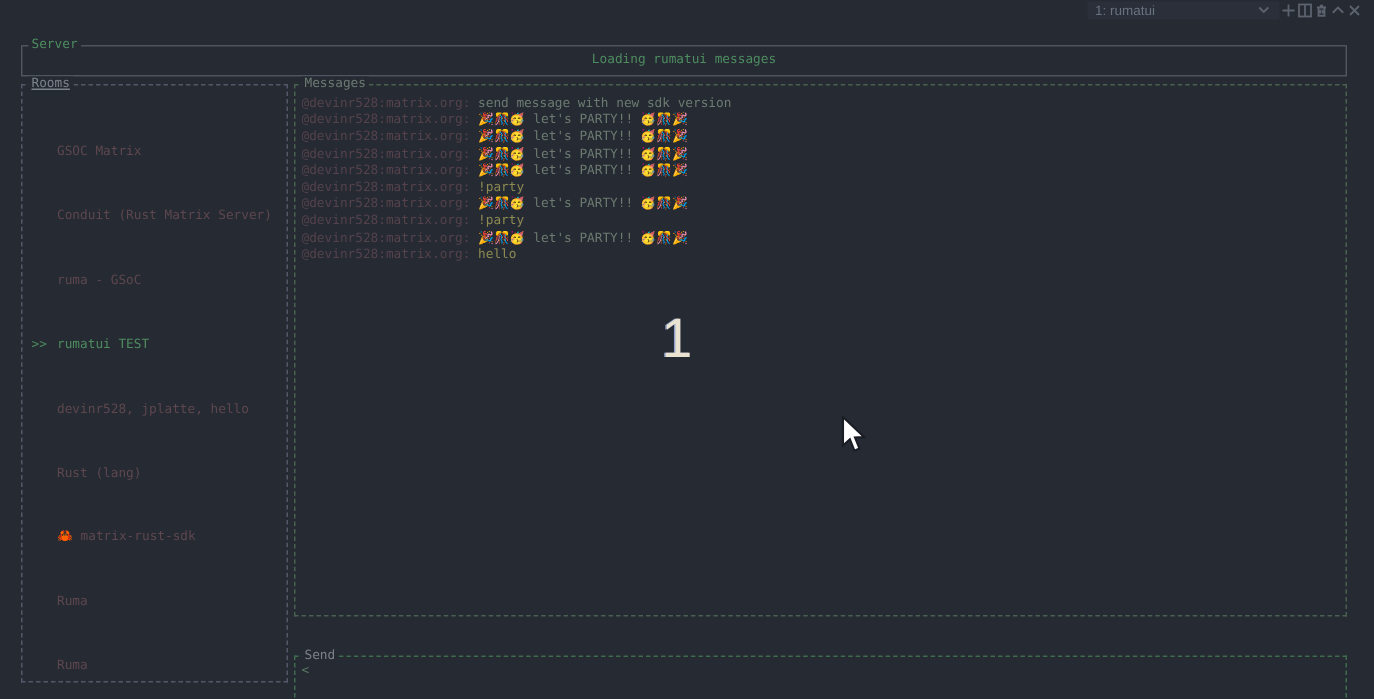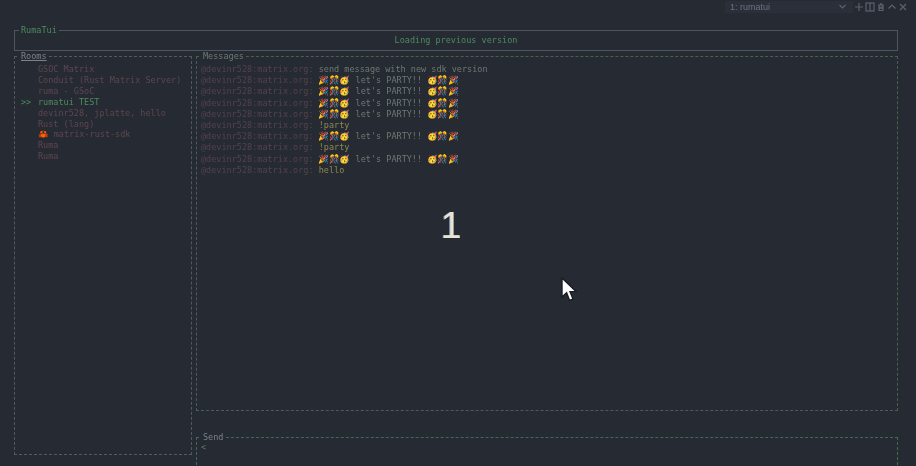--- a/index.html
+++ b/index.html
@@ -44,21 +44,21 @@
   .loading-box .box-label { color:var(--accent-green); }
   .loading-text {
     position:absolute; left:0; right:0; top:4px; text-align:center;
     font-size:8.5px; color:var(--accent-green);
   }
   .rooms-box { left:14px; top:56px; width:178px; height:399px; border:1px dashed #535868; }
   .rooms-box .box-label { color:#7c828c;text-decoration:underline; }
   .rooms-list { position:absolute; top:7px; left:0; right:0; }
   .room {
     position:relative; padding-left:23px; line-height:10.9px; font-size:8.5px;
-    color:var(--room-text); white-space:nowrap; overflow:hidden; cursor:default;
+    color:var(--room-text); white-space:nowrap; overflow:hidden; cursor:default;margin-top:32px;
   }
   .room.selected { color:var(--accent-green); }
   .room .marker { position:absolute; left:6px; color:var(--accent-green); }
 
   .messages-box { left:196px; top:56px; width:702px; height:355px; border:1px dashed #48604f; }
   .messages-box .box-label { color:#6e7a72; }
   .messages-list { position:absolute; top:7px; left:4px; right:2px; }
   .msg { line-height:11.2px; font-size:8.5px; white-space:nowrap; overflow:hidden; }
   .msg .user { color:var(--username); }
   .msg .body.muted { color:var(--message-muted); }
@@ -113,22 +113,22 @@
         </svg>
     </span>
     <span class="icon-btn">
       <svg width="10" height="10" viewBox="0 0 10 10">
           <path d="M2 2 L8 8 M8 2 L2 8"></path>
         </svg>
     </span>
   </div>
 
   <div class="tui-box loading-box">
-    <span class="box-label">RumaTui</span>
-    <div class="loading-text">Loading previous version</div>
+    <span class="box-label">Server</span>
+    <div class="loading-text">Loading rumatui messages</div>
   </div>
 
   <div class="tui-box rooms-box">
     <span class="box-label">Rooms</span>
     <div class="rooms-list">
         <div class="room"><span>GSOC Matrix</span></div>
         <div class="room"><span>Conduit (Rust Matrix Server)</span></div>
         <div class="room"><span>ruma - GSoC</span></div>
         <div class="room selected"><span class="marker">&gt;&gt;</span><span>rumatui TEST</span></div>
         <div class="room"><span>devinr528, jplatte, hello</span></div>

